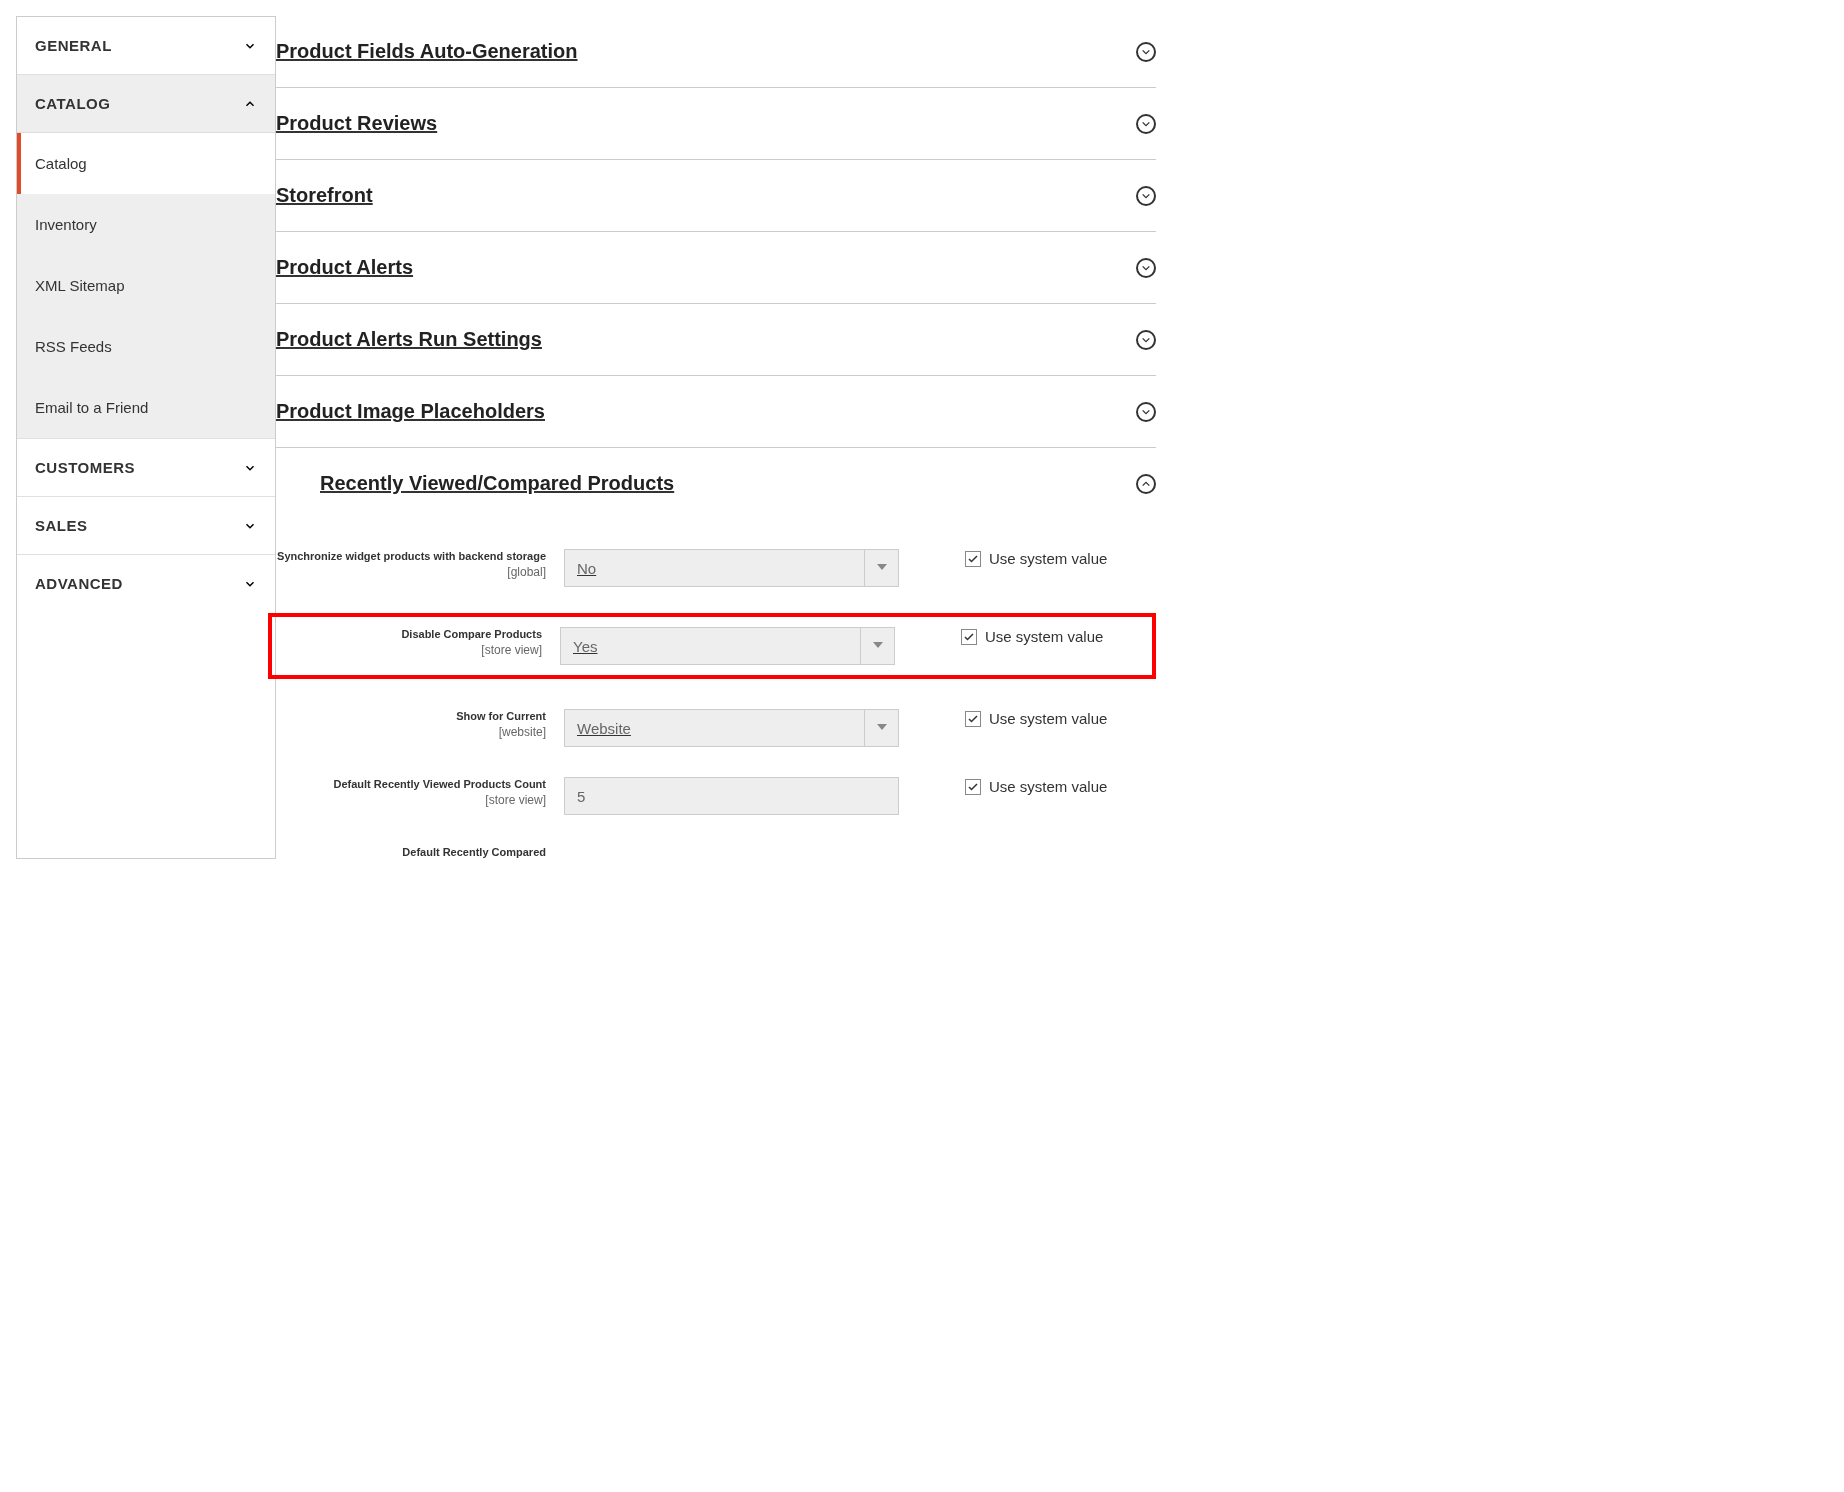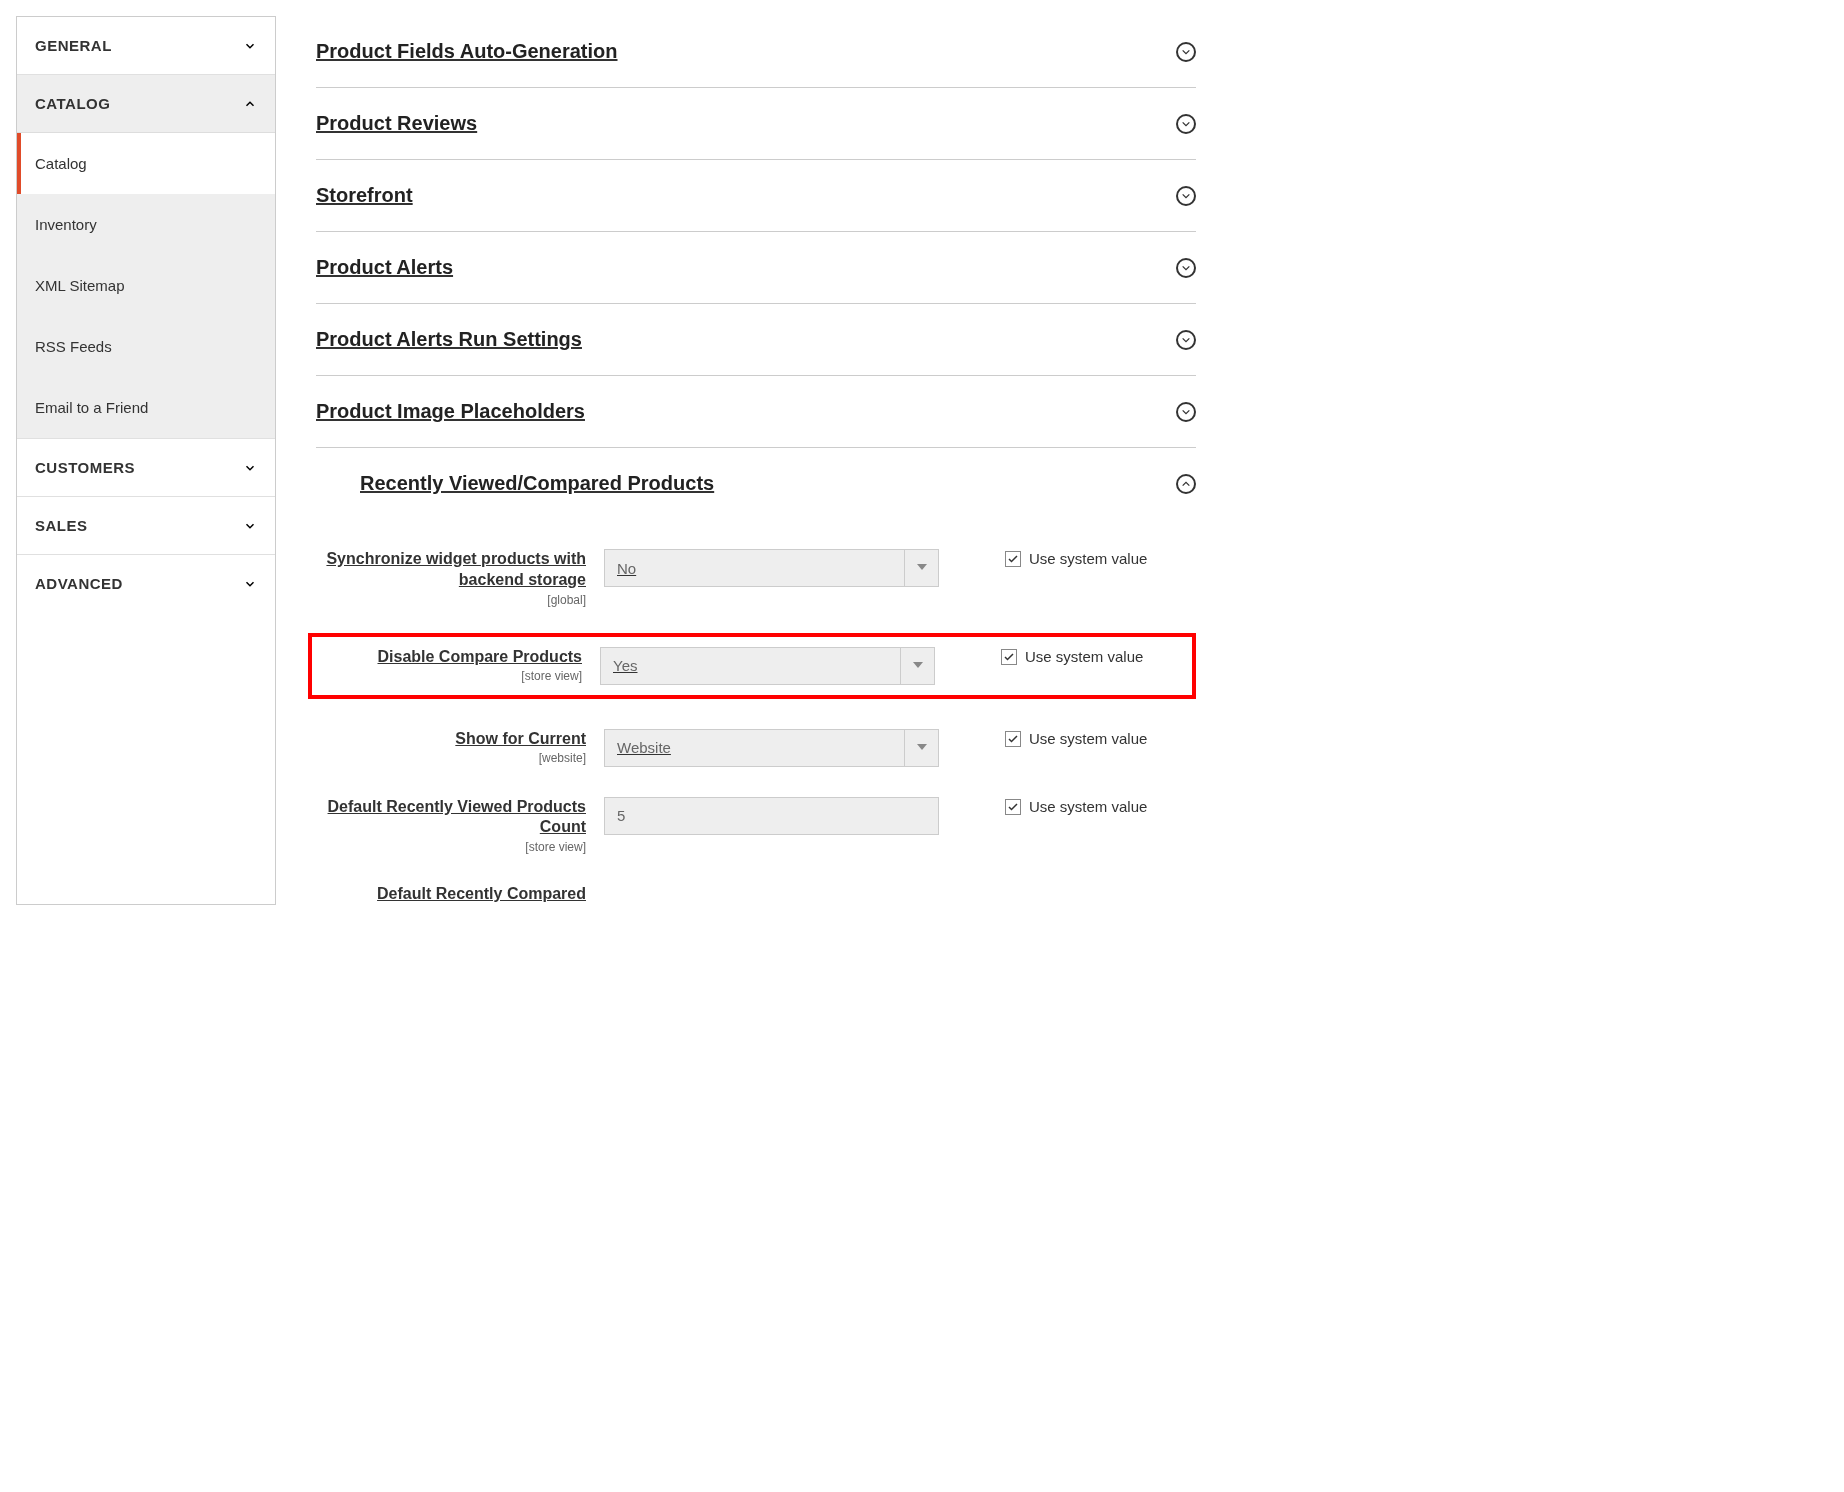--- a/index.html
+++ b/index.html
@@ -1,38 +1,38 @@
 <!DOCTYPE html>
 <html><head>
 <meta charset="utf-8">
 <style>
 * { box-sizing: border-box; margin: 0; padding: 0; }
 body { font-family: 'Helvetica Neue', Arial, sans-serif; background: #fff; color: #333; font-size: 14px; }
-.container { display: flex; padding: 16px; gap: 40px; }
+.container { display: flex; padding: 16px; }
 .sidebar { width: 260px; border: 1px solid #ccc; background: #fff; flex-shrink: 0; }
 .sidebar-section { border-bottom: 1px solid #e0e0e0; }
 .sidebar-section:last-child { border-bottom: none; }
 .sidebar-header { display: flex; justify-content: space-between; align-items: center; padding: 20px 18px; cursor: pointer; font-weight: 700; font-size: 15px; letter-spacing: 0.5px; }
 .sidebar-header.expanded { background: #eee; border-bottom: 1px solid #ddd; }
 .sidebar-items { background: #eee; }
 .sidebar-item { padding: 22px 18px; font-size: 15px; cursor: pointer; color: #333; }
 .sidebar-item.active { background: #fff; border-left: 4px solid #e04b29; padding-left: 14px; }
 .chevron { width: 14px; height: 14px; }
 .chevron svg { width: 100%; height: 100%; display: block; }
 .main { flex: 1; max-width: 880px; }
 .accordion-row { display: flex; justify-content: space-between; align-items: center; padding: 24px 0; border-bottom: 1px solid #ccc; cursor: pointer; text-decoration: underline; }
 .accordion-row:first-child { padding-top: 24px; }
 .accordion-title { font-weight: 700; font-size: 20px; color: #222; }
 .accordion-icon { width: 20px; height: 20px; border: 2px solid #333; border-radius: 50%; display: flex; align-items: center; justify-content: center; flex-shrink: 0; }
 .accordion-icon svg { width: 10px; height: 10px; display: block; }
 .accordion-content { padding: 30px 0 0 0; }
 .field-row { display: flex; align-items: flex-start; margin-bottom: 30px; gap: 18px; }
 .field-row.highlighted { border: 4px solid #ff0000; padding: 10px 8px 10px 0; margin-left: -8px; margin-top: -4px; }
 .field-label-col { width: 270px; text-align: right; flex-shrink: 0; }
-.field-label { font-weight: 600; font-size: 16px; color: #333; line-height: 1.3; text-decoration: underline; }
+.field-label { font-weight: 600; font-size: 11px; color: #333; line-height: 1.3; }
 .field-scope { font-size: 12px; color: #666; margin-top: 2px; }
 .field-input-col { width: 335px; flex-shrink: 0; text-decoration: underline; }
 .select-wrap { position: relative; background: #eee; border: 1px solid #ccc; height: 38px; display: flex; align-items: center; }
 .select-value { flex: 1; padding: 0 12px; color: #666; font-size: 15px; }
 .select-arrow { width: 34px; height: 100%; border-left: 1px solid #ccc; display: flex; align-items: center; justify-content: center; }
 .select-arrow svg { width: 10px; height: 8px; }
 .text-input { width: 100%; height: 38px; background: #eee; border: 1px solid #ccc; padding: 0 12px; color: #666; font-size: 15px; }
 .field-checkbox-col { display: flex; align-items: flex-start; gap: 8px; flex: 1; padding-left: 48px; }
 .checkbox { width: 16px; height: 16px; border: 1px solid #888; background: #fff; display: flex; align-items: center; justify-content: center; flex-shrink: 0; margin-top: 2px; }
 .checkbox.checked svg { width: 12px; height: 12px; display: block; }

